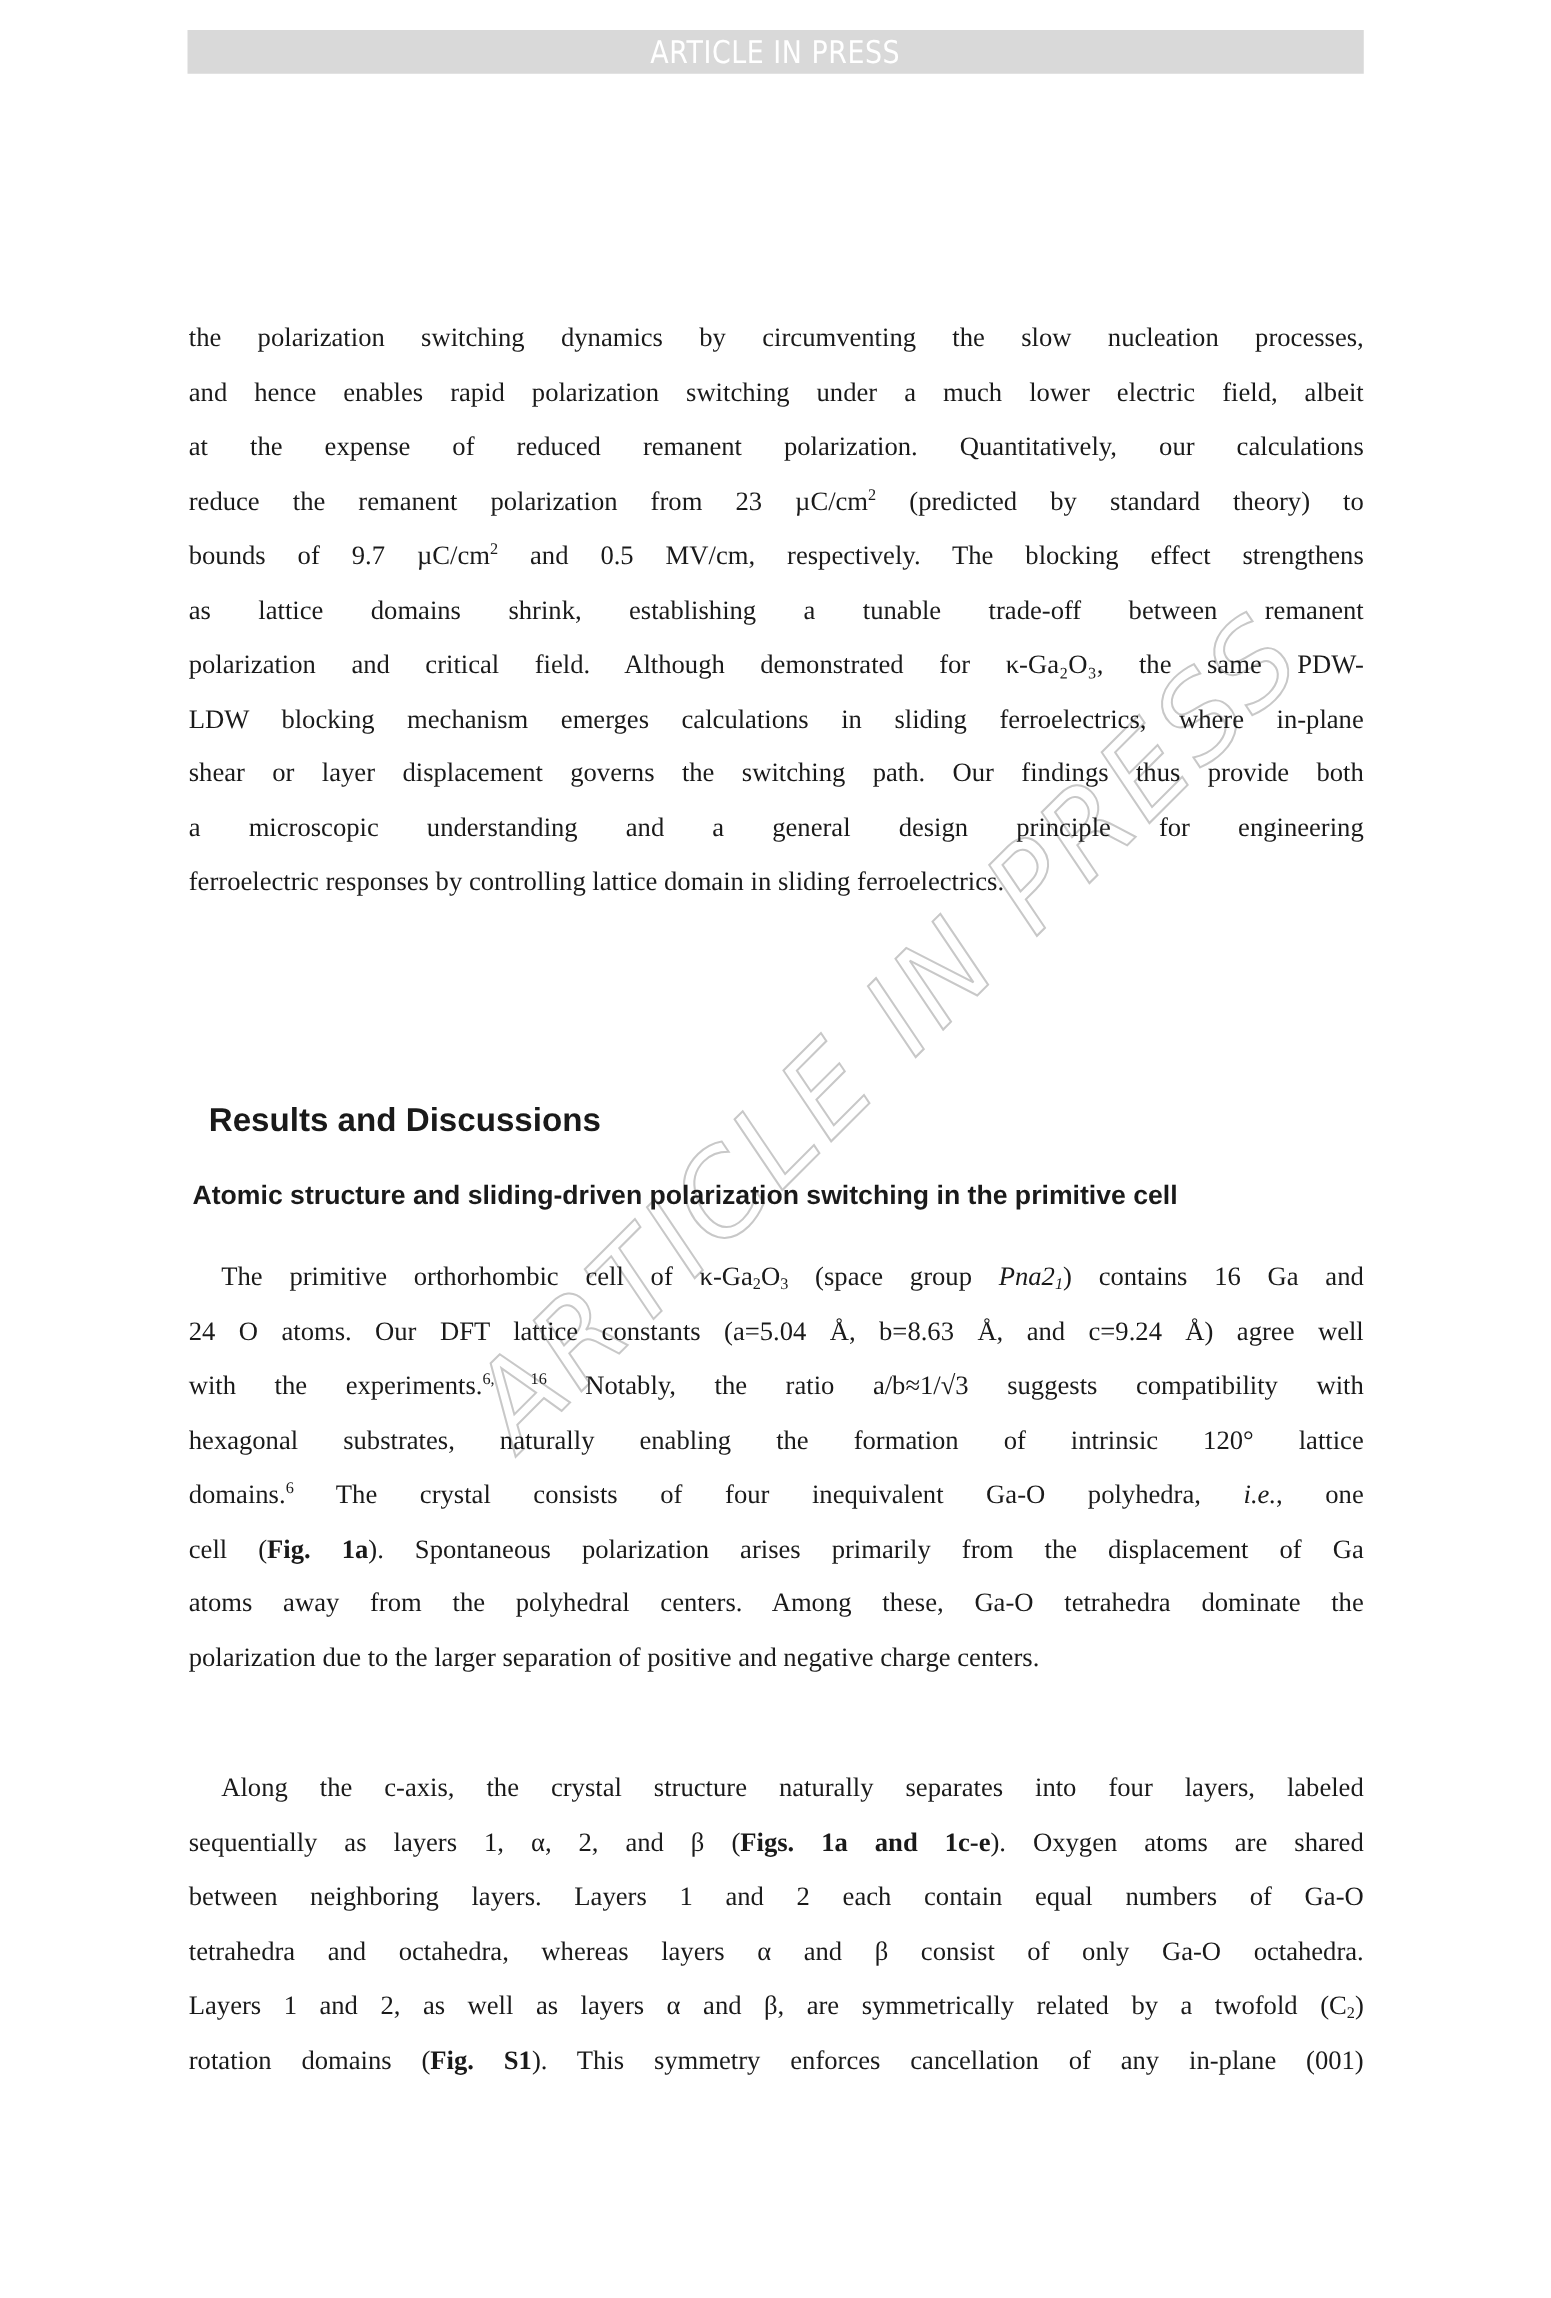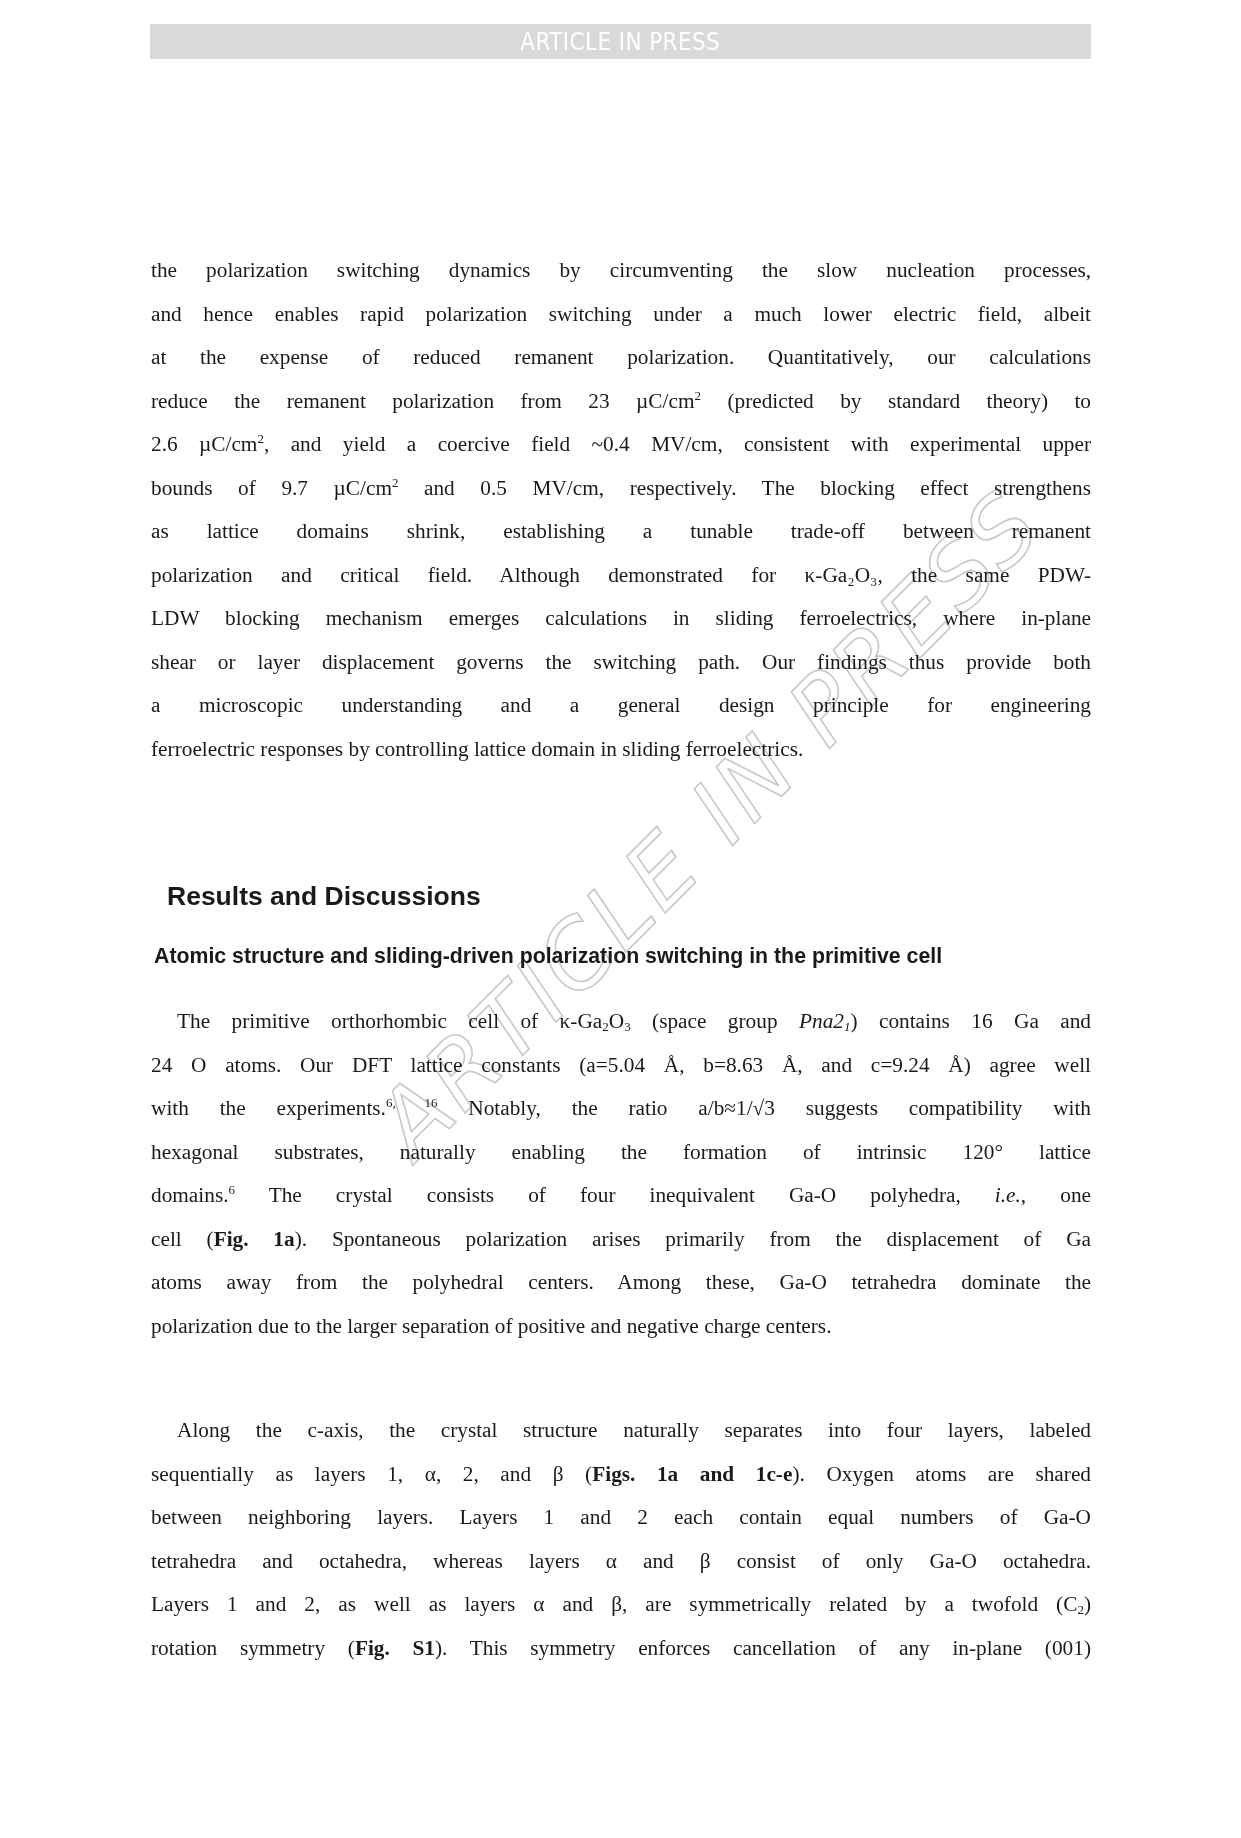--- a/index.html
+++ b/index.html
@@ -33,21 +33,20 @@
 </div>
 
 <div class="watermark">ARTICLE IN PRESS</div>
 
 <div class="col" style="top:249px;">
   <p class="p" id="intro-p">
       <span class="ln"><span>the polarization switching dynamics by circumventing the slow nucleation processes,</span></span>
       <span class="ln"><span>and hence enables rapid polarization switching under a much lower electric field, albeit</span></span>
       <span class="ln"><span>at the expense of reduced remanent polarization. Quantitatively, our calculations</span></span>
       <span class="ln"><span>reduce the remanent polarization from 23 µC/cm</span><sup>2</sup><span> (predicted by standard theory) to</span></span>
-      <span class="ln"><span>2.6 µC/cm</span><sup>2</sup><span>, and yield a coercive field ~0.4 MV/cm, consistent with experimental upper</span></span>
       <span class="ln"><span>bounds of 9.7 µC/cm</span><sup>2</sup><span> and 0.5 MV/cm, respectively. The blocking effect strengthens</span></span>
       <span class="ln"><span>as lattice domains shrink, establishing a tunable trade-off between remanent</span></span>
       <span class="ln"><span>polarization and critical field. Although demonstrated for κ-Ga₂O₃, the same PDW-</span></span>
       <span class="ln"><span>LDW blocking mechanism emerges calculations in sliding ferroelectrics, where in-plane</span></span>
       <span class="ln"><span>shear or layer displacement governs the switching path. Our findings thus provide both</span></span>
       <span class="ln"><span>a microscopic understanding and a general design principle for engineering</span></span>
       <span class="ln last"><span>ferroelectric responses by controlling lattice domain in sliding ferroelectrics.</span></span>
     </p>
 </div>
 
@@ -67,15 +66,15 @@
   </p>
 </div>
 
 <div class="col" style="top:1409px;">
   <p class="p">
     <span class="ln indent">Along the c-axis, the crystal structure naturally separates into four layers, labeled</span>
     <span class="ln"><span>sequentially as layers 1, α, 2, and β (</span><b>Figs. 1a and 1c-e</b><span>). Oxygen atoms are shared</span></span>
     <span class="ln">between neighboring layers. Layers 1 and 2 each contain equal numbers of Ga-O</span>
     <span class="ln">tetrahedra and octahedra, whereas layers α and β consist of only Ga-O octahedra.</span>
     <span class="ln"><span>Layers 1 and 2, as well as layers α and β, are symmetrically related by a twofold (C</span><sub>2</sub><span>)</span></span>
-    <span class="ln"><span>rotation symmetry (</span><b>Fig. S1</b><span>). This symmetry enforces cancellation of any in-plane (001)</span></span>
+    <span class="ln"><span>rotation domains (</span><b>Fig. S1</b><span>). This symmetry enforces cancellation of any in-plane (001)</span></span>
   </p>
 </div>
 
 </body></html>

